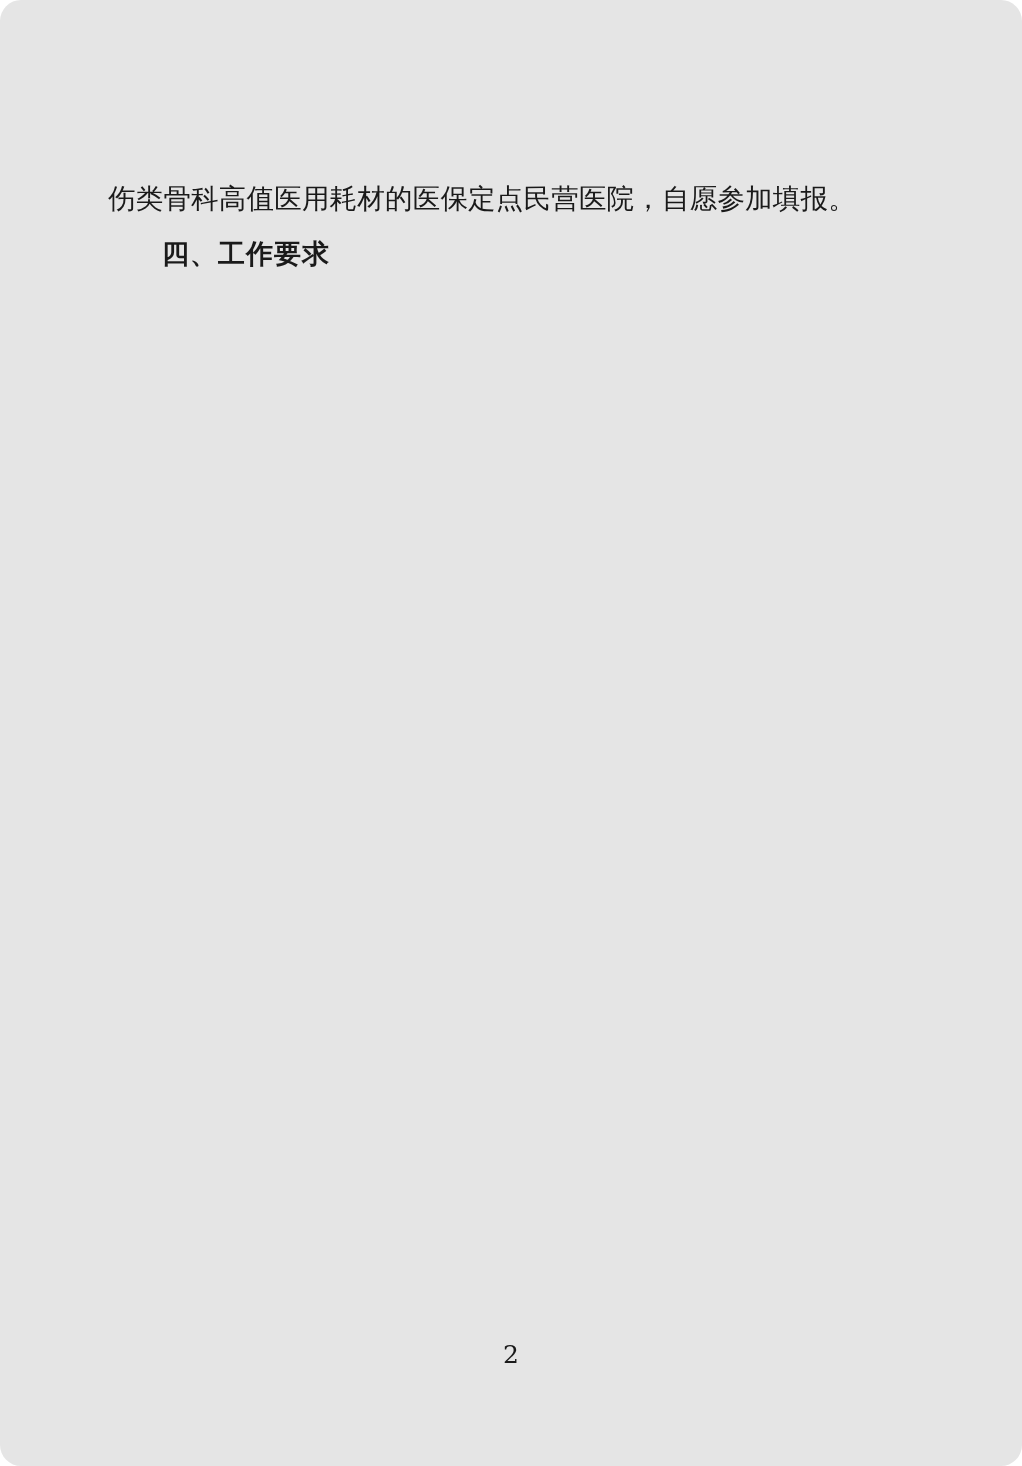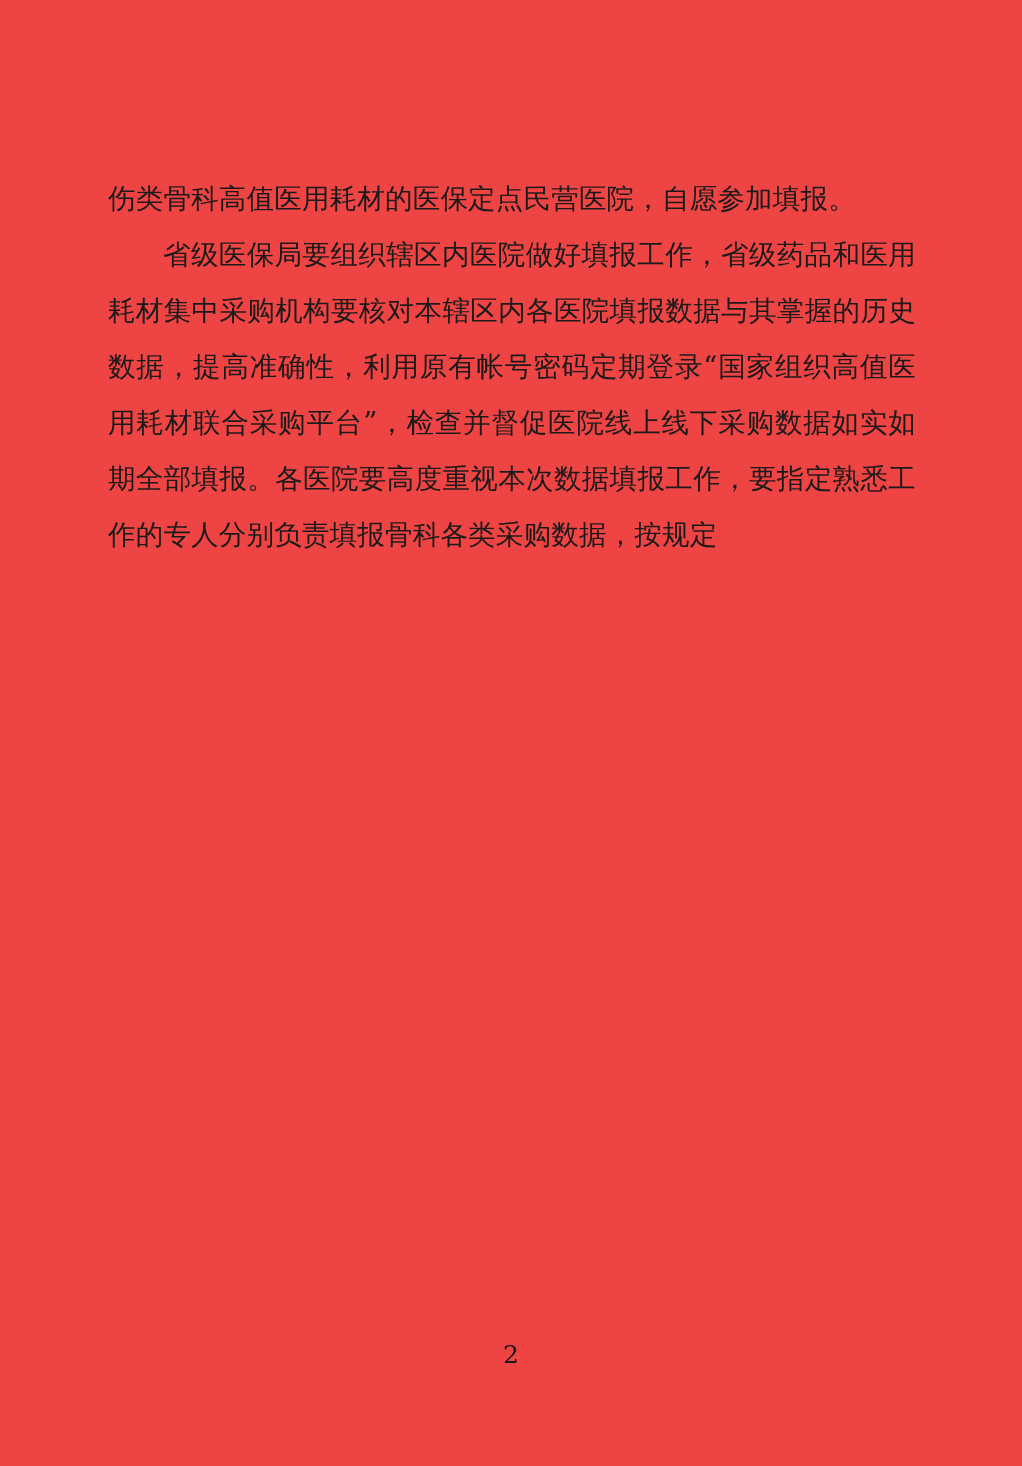--- a/index.html
+++ b/index.html
@@ -4,24 +4,25 @@
 <style>
   html, body {
     margin: 0;
     padding: 0;
     background: #ffffff;
   }
   .page {
     position: relative;
     width: 1022px;
     height: 1466px;
-    background: #ef4444;
+    background: #e5e5e5;
     font-family: "DejaVu Serif", "Liberation Serif", serif;
     color: #1a1a1a;
     overflow: hidden;
+    border-radius: 21px;
   }
   .content {
     position: absolute;
     left: 108px;
     top: 170px;
     width: 808px;
   }
   p {
     margin: 0;
     font-size: 27.5px;
@@ -61,21 +62,21 @@
   <div class="content">
 
     <div class="para-block">
       <p>伤类骨科高值医用耗材的医保定点民营医院，自愿参加填报。</p>
     </div>
 
 
 
 
 
+    <div class="para-block">
+      <p class="heading">四、工作要求</p>
+    </div>
 
-    <div class="para-block">
-      <p class="indent">省级医保局要组织辖区内医院做好填报工作，省级药品和医用耗材集中采购机构要核对本辖区内各医院填报数据与其掌握的历史数据，提高准确性，利用原有帐号密码定期登录“国家组织高值医用耗材联合采购平台”，检查并督促医院线上线下采购数据如实如期全部填报。各医院要高度重视本次数据填报工作，要指定熟悉工作的专人分别负责填报骨科各类采购数据，按规定</p>
-    </div>
 
   </div>
 
   <div class="page-number">2</div>
 </div>
 
 </body></html>

